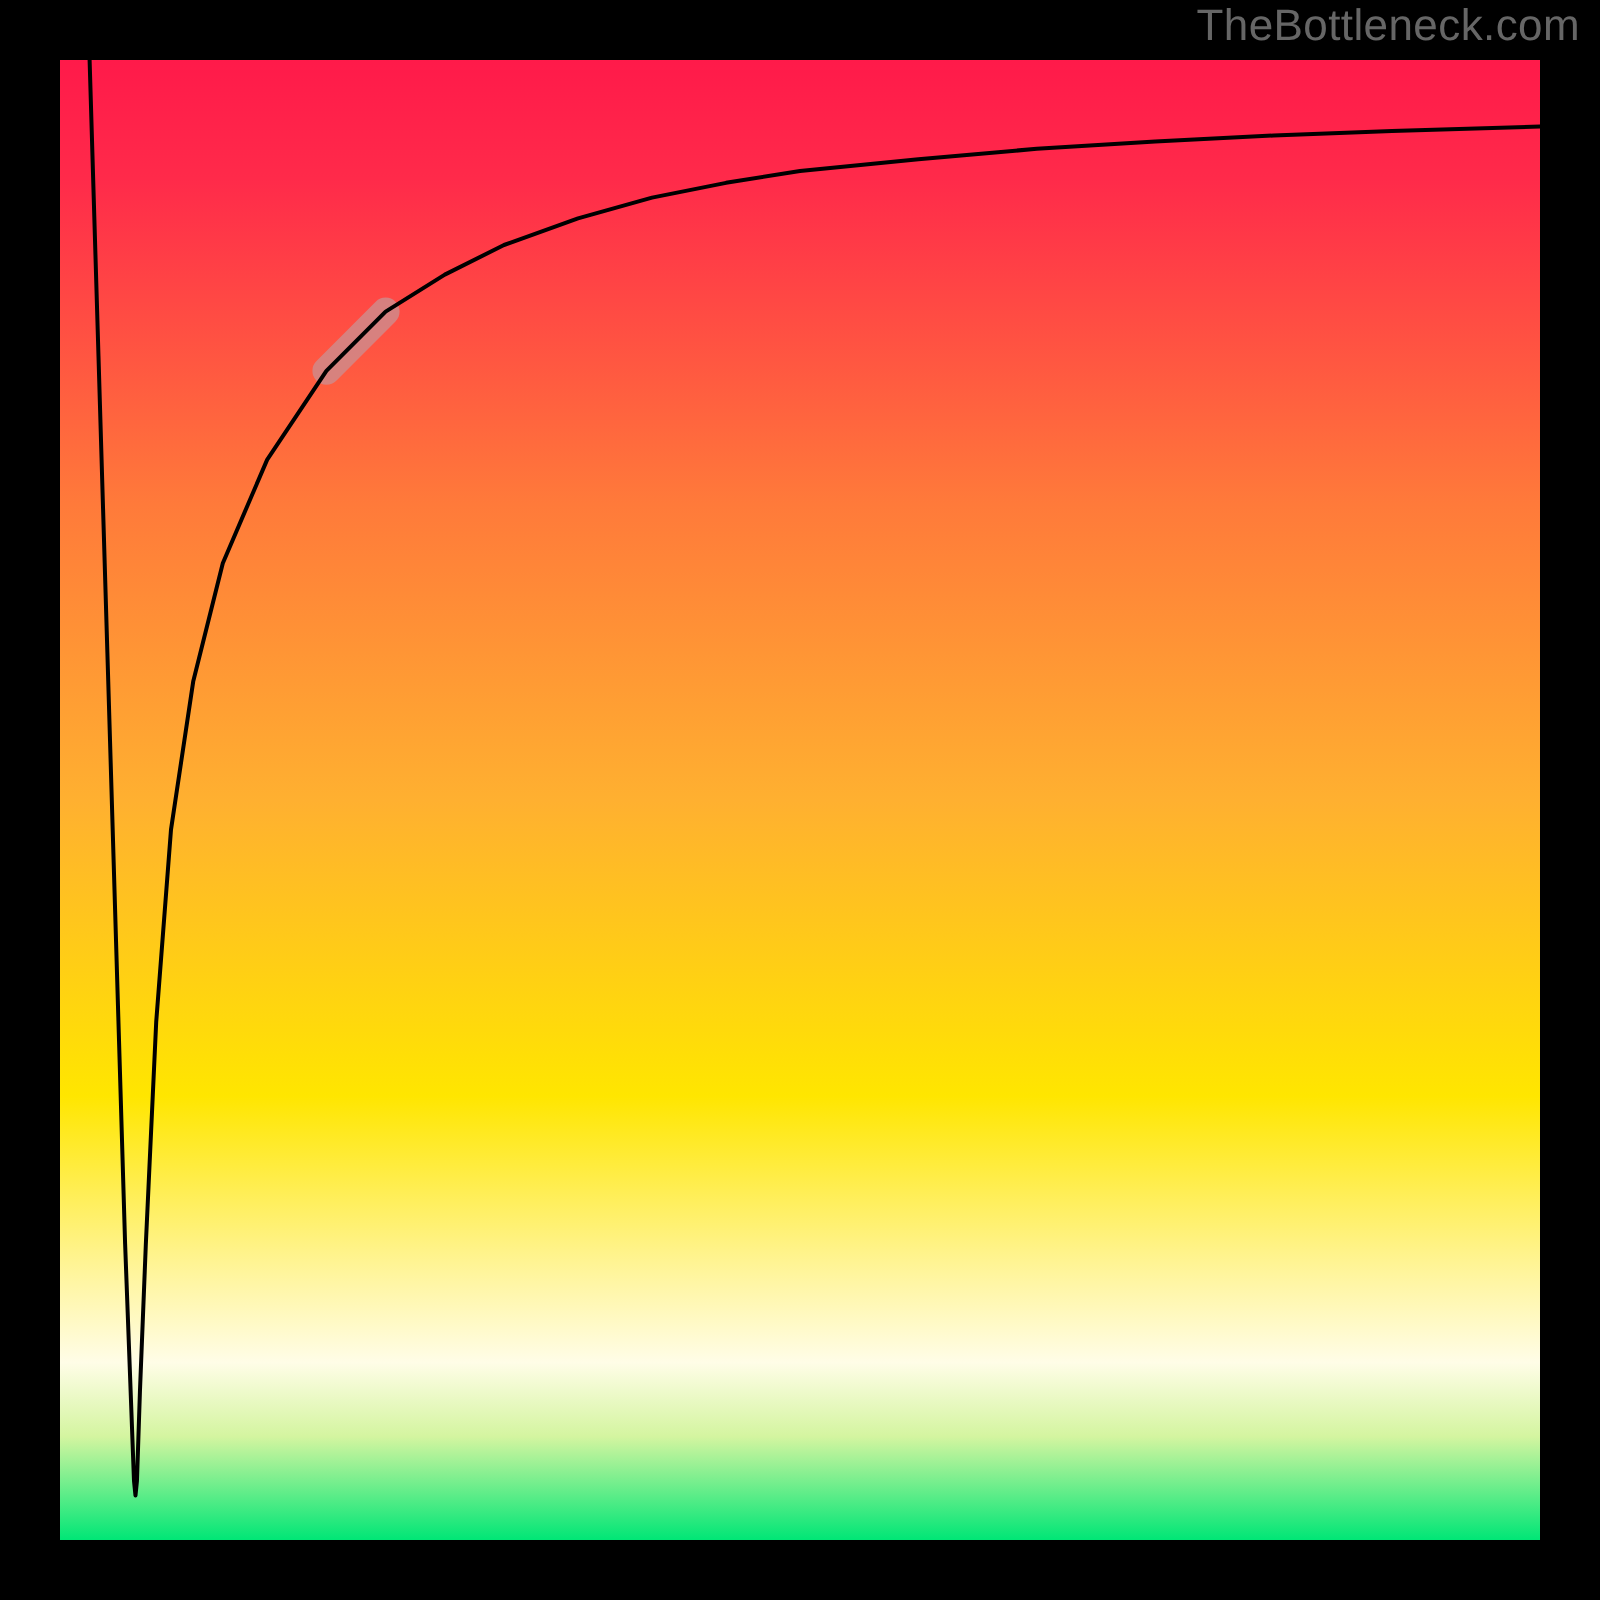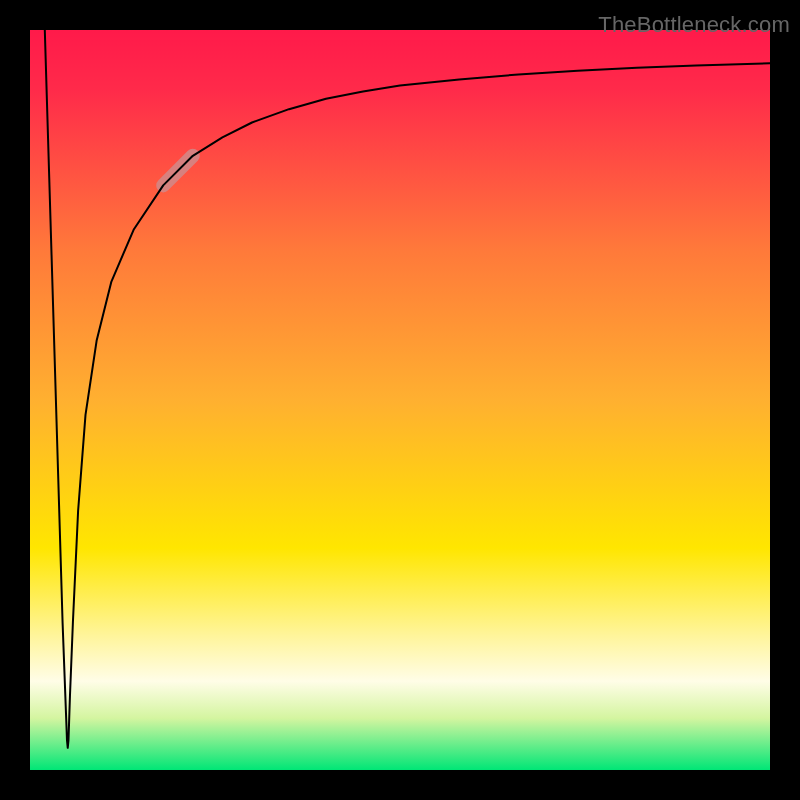--- a/index.html
+++ b/index.html
@@ -7,21 +7,21 @@
     padding: 0;
     width: 800px;
     height: 800px;
     background: #000;
     font-family: Arial, Helvetica, sans-serif;
     position: relative;
     overflow: hidden;
   }
   .watermark {
     position: absolute;
-    top: 12px;
+    top: 0;
     right: 10px;
     color: #666;
     font-size: 22px;
     font-weight: 500;
     z-index: 10;
     letter-spacing: 0.2px;
   }
   .chart {
     display: block;
   }

